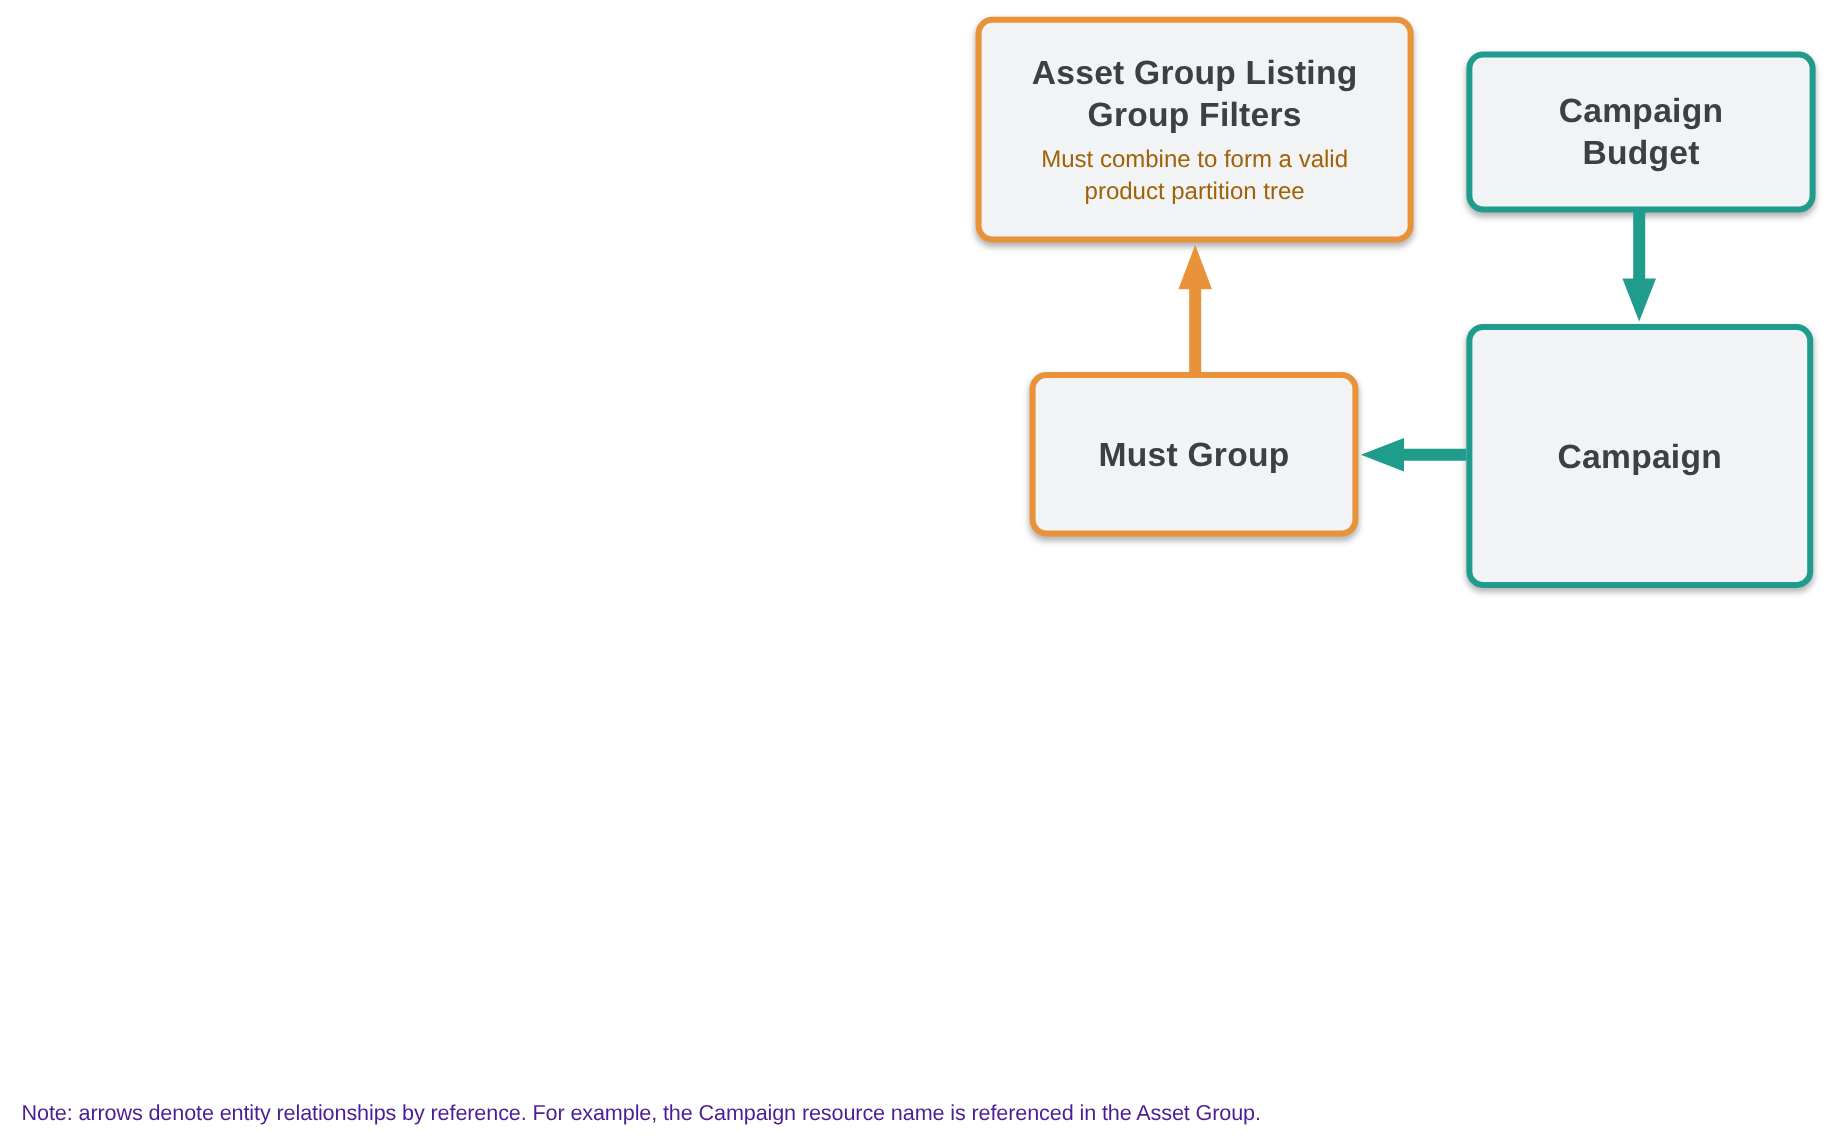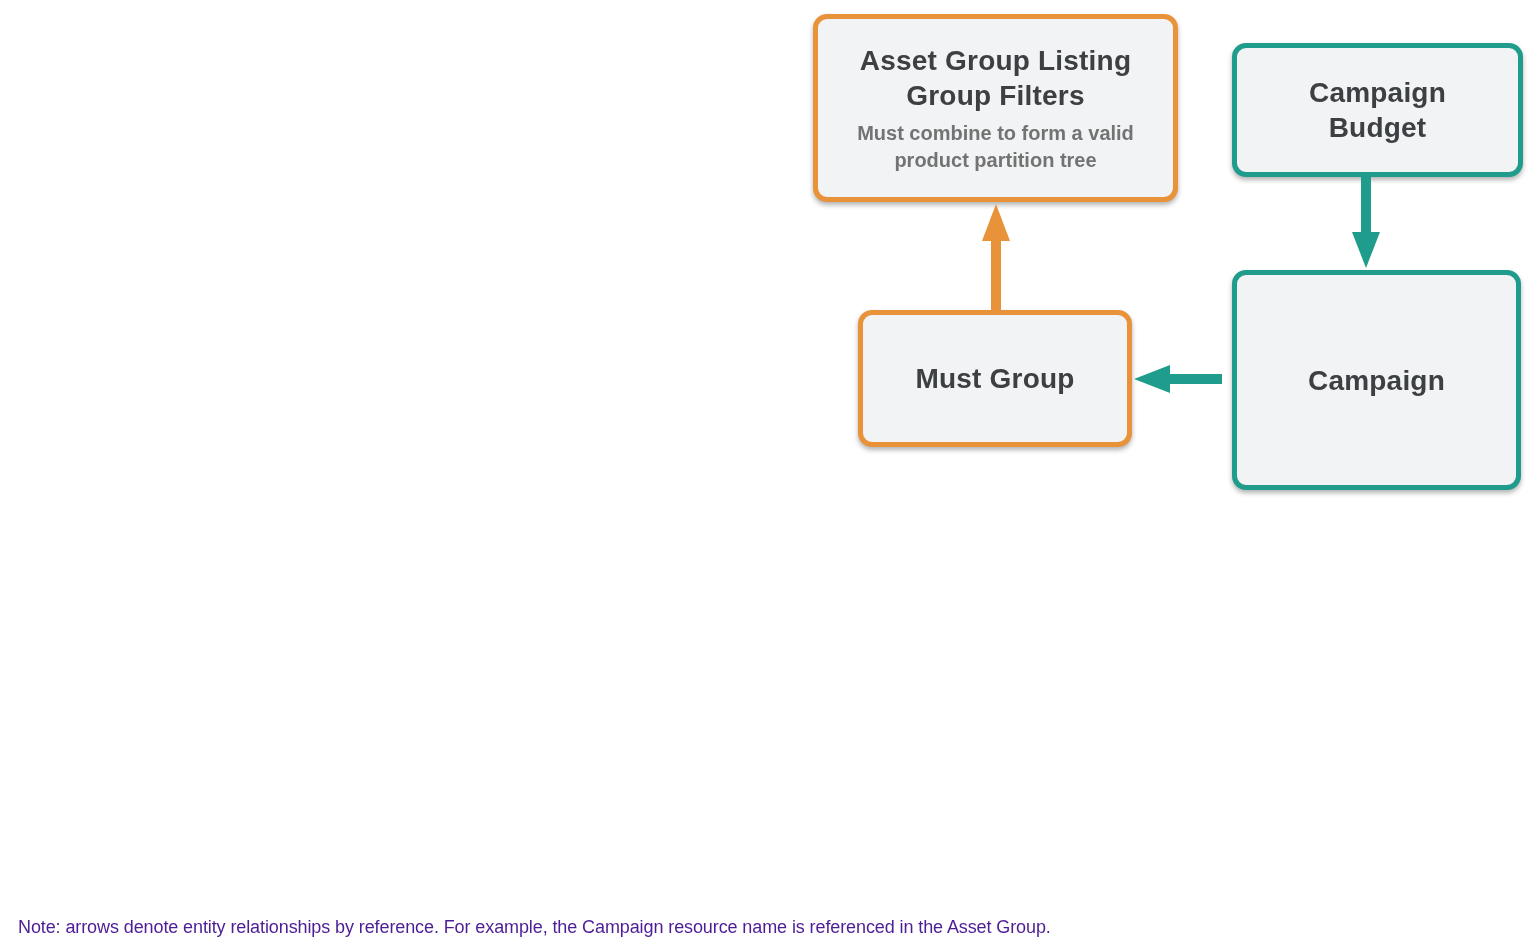--- a/index.html
+++ b/index.html
@@ -23,34 +23,34 @@
     border: 5px solid #888;
     box-shadow: 0 3px 5px rgba(0,0,0,0.30);
     display: flex;
     flex-direction: column;
     align-items: center;
     justify-content: center;
     text-align: center;
     padding: 10px 14px;
   }
   .node.orange { border-color: #E8923A; }
-  .node.teal   { border-color: #1F9C8B; margin-left: 10px; }
+  .node.teal   { border-color: #1F9C8B; }
 
   .node-title {
     font-size: 28px;
     font-weight: bold;
     color: #3C4043;
     line-height: 1.25;
     white-space: pre-line;
     letter-spacing: 0.2px;
   }
   .node-subtitle {
     font-size: 20px;
-    font-weight: bold;
-    color: #737373;
+    font-weight: normal;
+    color: #a16207;
     line-height: 1.35;
     white-space: pre-line;
     margin-top: 7px;
   }
 
   #node-aglgf   { left: 813px;  top: 14px;  width: 365px; height: 188px; }
   #node-budget  { left: 1222px; top: 43px;  width: 291px; height: 134px; }
   #node-asset   { left: 858px;  top: 310px; width: 274px; height: 137px; }
   #node-campaign{ left: 1222px; top: 270px; width: 289px; height: 220px; }
 

